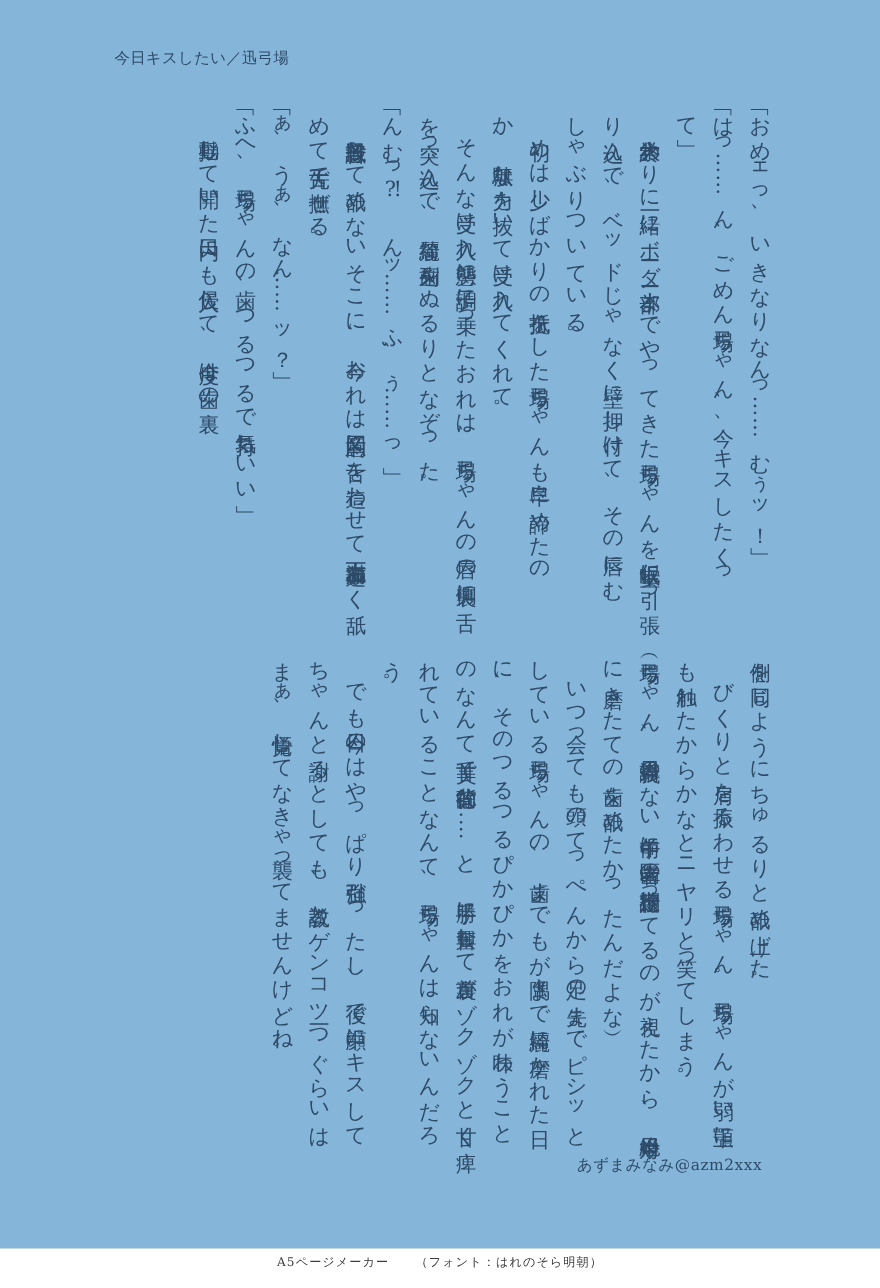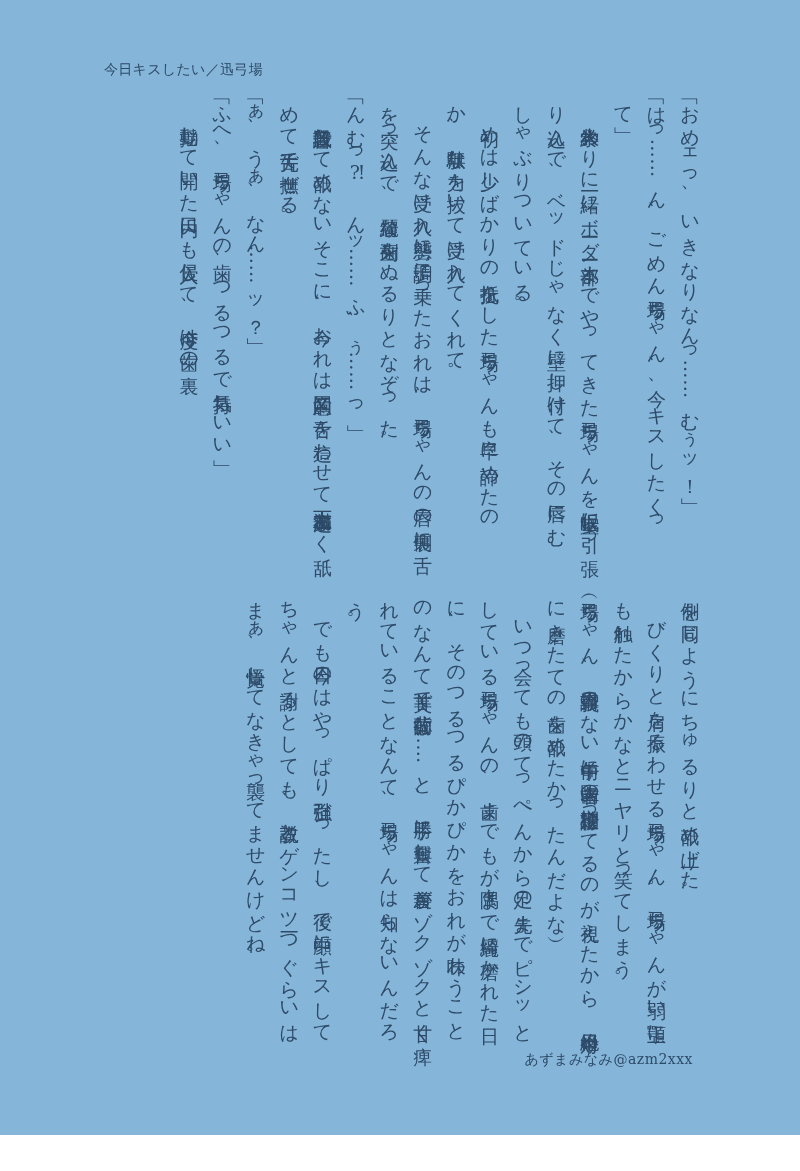--- a/index.html
+++ b/index.html
@@ -9,21 +9,21 @@
     font-family:"DejaVu Serif","Liberation Serif",serif;
     position:relative;
     overflow:hidden;
   }
   .page{position:absolute;inset:0;width:800px;height:1171px;}
   .sheet{
     position:absolute;left:0;top:0;width:800px;height:1135px;
     background:var(--page-bg,#85b5d8);
   }
   .header-title{
-    position:absolute;left:104px;top:61px;
+    position:absolute;left:104px;top:44px;
     font-size:14px;letter-spacing:0.3px;
     color:var(--text,#2d4a68);
     white-space:nowrap;
   }
   .vblock{
     position:absolute;
     writing-mode:vertical-rl;
     text-orientation:mixed;
     color:var(--text,#2d4a68);
     font-size:19px;
@@ -74,14 +74,15 @@
   <div class="vblock block-bottom">
     <p>側を同じようにちゅるりと舐め上げた。</p>
     <p>　びくりと肩を振るわせる弓場ちゃん。弓場ちゃんが弱い上顎にも触れたからかなとニヤリと笑ってしまう。</p>
     <p>（弓場ちゃん、今日講義のない午前中に歯医者の定期検診行ってるのが視えたから、絶対今日中に磨きたての歯を舐めたかったんだよな）</p>
     <p>　いつ会っても頭のてっぺんから足の先までピシッとしている弓場ちゃんの、歯までもが隅々まで綺麗に磨かれた日に、そのつるつるぴかぴかをおれが味わうことのなんて甘美で背徳的な……と、勝手に興奮して首裏がゾクゾクと甘く痺れていることなんて、弓場ちゃんは知らないんだろう。</p>
     <p>　でも今日のはやっぱり強引だったし、後で顔中にキスしてちゃんと謝るとしても、説教とゲンコツ一つぐらいはまぁ、覚悟してなきゃ襲ってませんけどね。</p>
   </div>
 
   <div class="credit">あずまみなみ@azm2xxx</div>
 
+  <div class="footer-note">A5ページメーカー　　（フォント：はれのそら明朝）</div>
 
 </div>
 
 </body></html>

